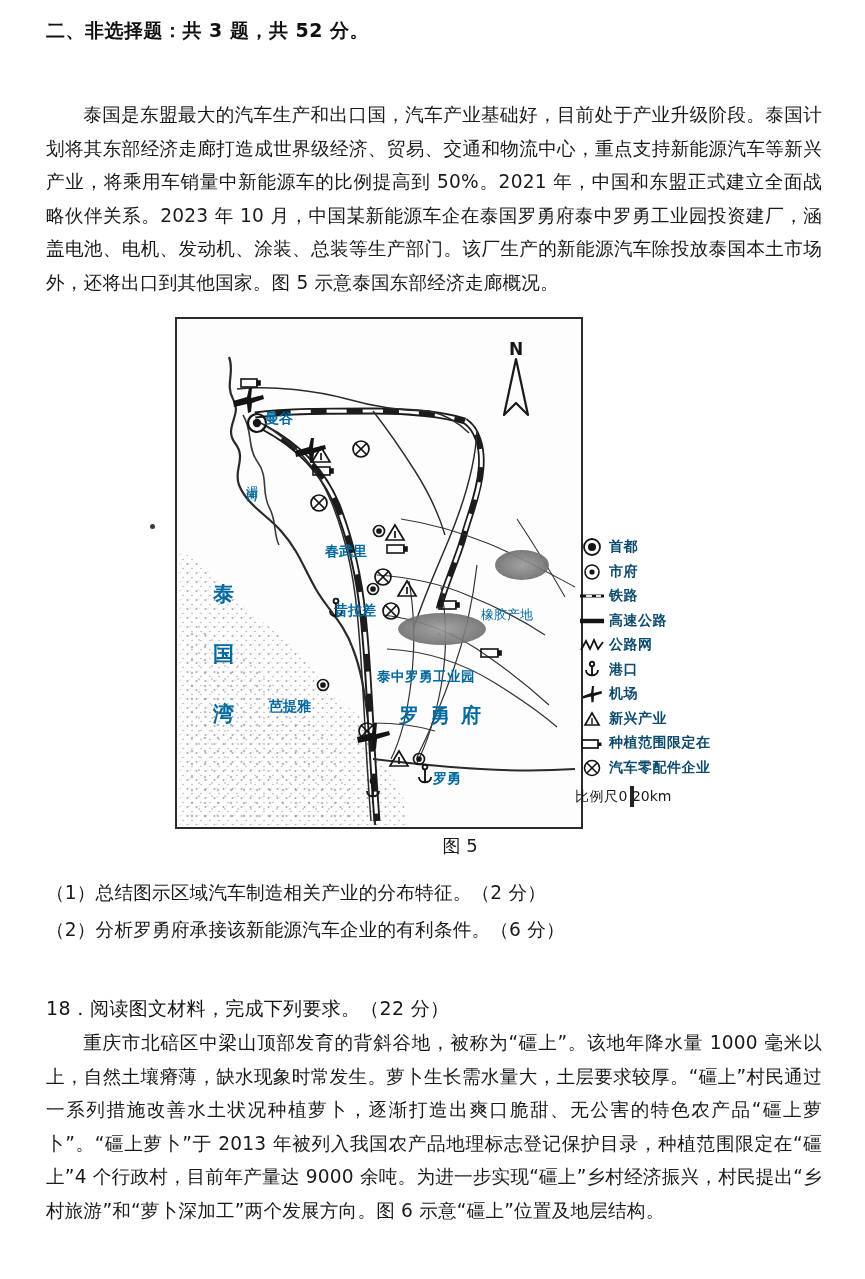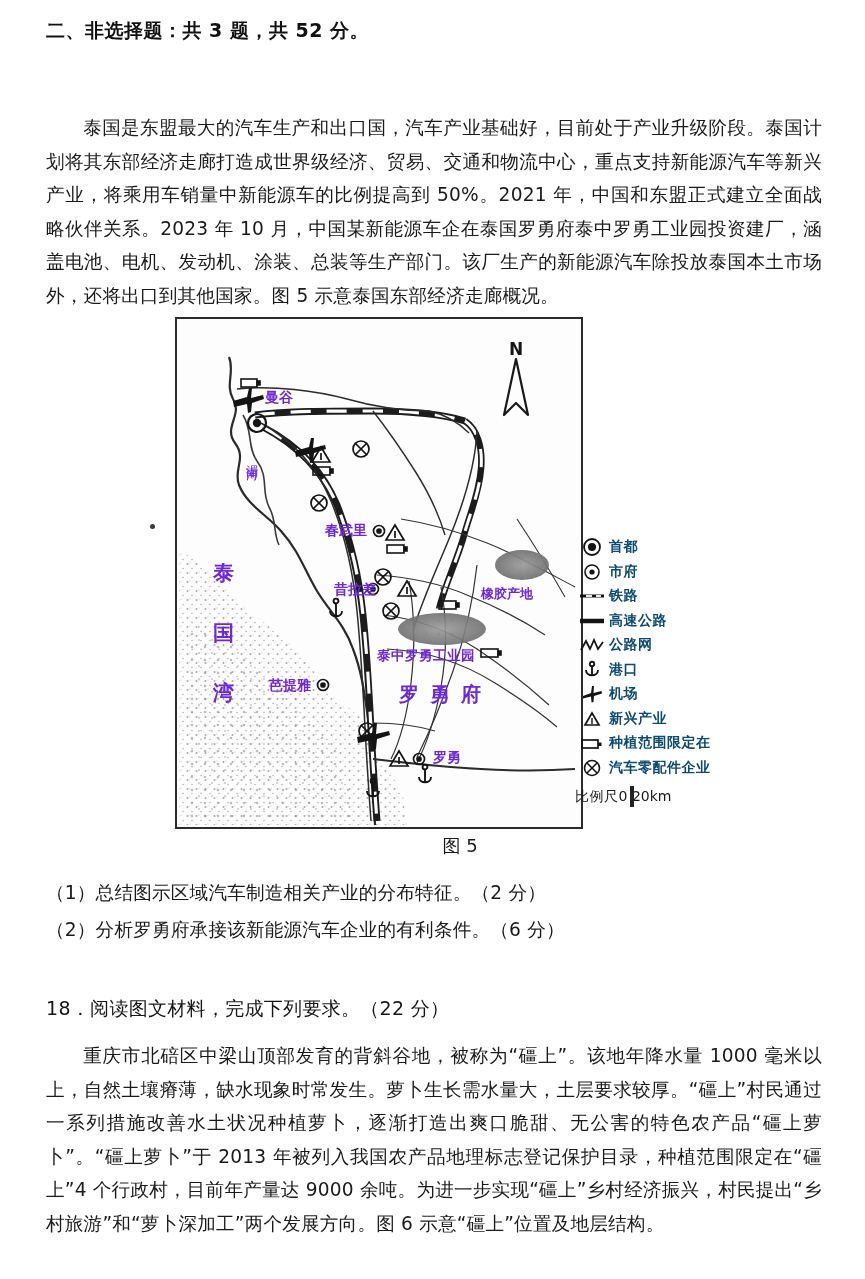--- a/index.html
+++ b/index.html
@@ -20,21 +20,21 @@
     color:#111;
   }
   .q-head {
     position:absolute; left:46px;
     font-size:19px; letter-spacing:.3px; color:#151515;
   }
   .para {
     position:absolute; left:46px; width:776px;
     font-size:18.6px; line-height:33.5px;
     text-align:justify; text-justify:inter-character;
-    letter-spacing:.2px; color:#1a1a1a;margin-top:13px;
+    letter-spacing:.2px; color:#1a1a1a;
   }
   .para.indent { text-indent:2em; }
   .sub-q {
     position:absolute; left:46px;
     font-size:18.6px; letter-spacing:.2px; color:#1a1a1a;
   }
 
   
   .figure-wrap { position:absolute; left:175px; top:317px; width:570px; height:508px; }
   .map-frame {
@@ -44,21 +44,21 @@
   .fig-caption {
     position:absolute; left:0; width:570px; top:517px;
     text-align:center; font-size:18px; color:#1a1a1a;
   }
   .stray-dot {
     position:absolute; left:150px; top:524px;
     width:5px; height:5px; background:#3a3a3a; border-radius:50%;
   }
 
   
-  .mlabel { position:absolute; color:#6d28d9; white-space:nowrap; }
+  .mlabel { position:absolute; color:#0369a1; white-space:nowrap;margin-top:21px; }
   .mlabel.city   { font-size:14px; font-weight:bold; }
   .mlabel.big    { font-size:21px; font-weight:bold; letter-spacing:10px; }
   .mlabel.prov   { font-size:20px; font-weight:bold; letter-spacing:11px; }
   .mlabel.zone   { font-size:13.5px; font-weight:bold; letter-spacing:.5px; }
   .mlabel.tiny   { font-size:11px; }
   .mlabel.vert   { writing-mode:vertical-rl; font-size:12px; letter-spacing:2px; }
 
   .north { position:absolute; left:322px; top:22px; width:34px; text-align:center; }
   .north .n-letter { font-size:17px; font-weight:bold; color:#161616; line-height:16px;}
 
@@ -270,21 +270,21 @@
 
       
       <div class="north">
         <div class="n-letter">N</div>
         <svg width="34" height="62" viewBox="0 0 34 62">
           <path d="M17,2 L29,58 L17,46 L5,58 Z" fill="none" stroke="#191919" stroke-width="2.2" stroke-linejoin="round"></path>
         </svg>
       </div>
     </div>
 
-    <div class="mlabel tiny" style="left:306px; top:268px; font-size:13px; font-weight:bold;">橡胶产地</div>
+    <div class="mlabel tiny" style="left:306px; top:268px; font-size:13px; font-weight:normal;">橡胶产地</div>
 
     <div class="legend">
 
       <div class="lg-row">
         <span class="lg-sym">
           <svg width="20" height="20" viewBox="0 0 20 20">
               <circle cx="10" cy="10" r="8" fill="none" stroke="#141414" stroke-width="1.8"></circle>
               <circle cx="10" cy="10" r="4" fill="#141414"></circle>
             </svg>
         </span>

